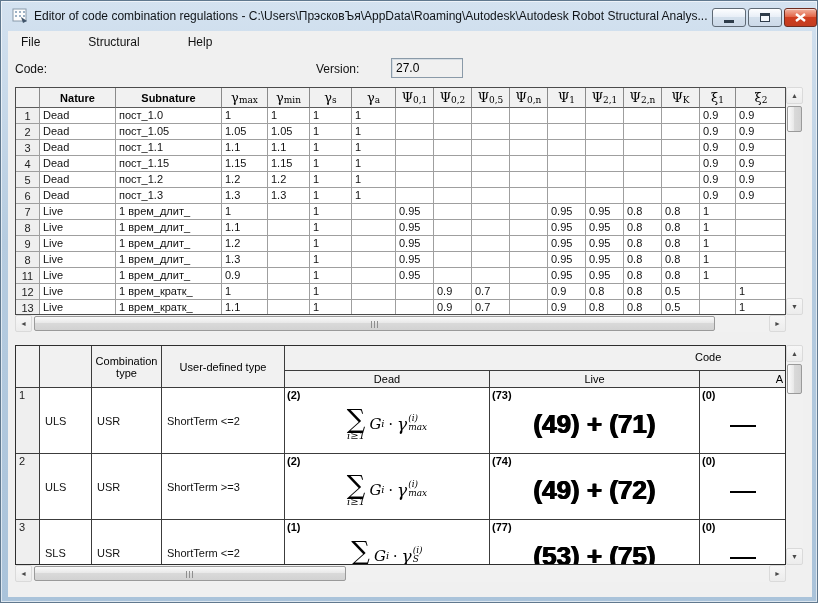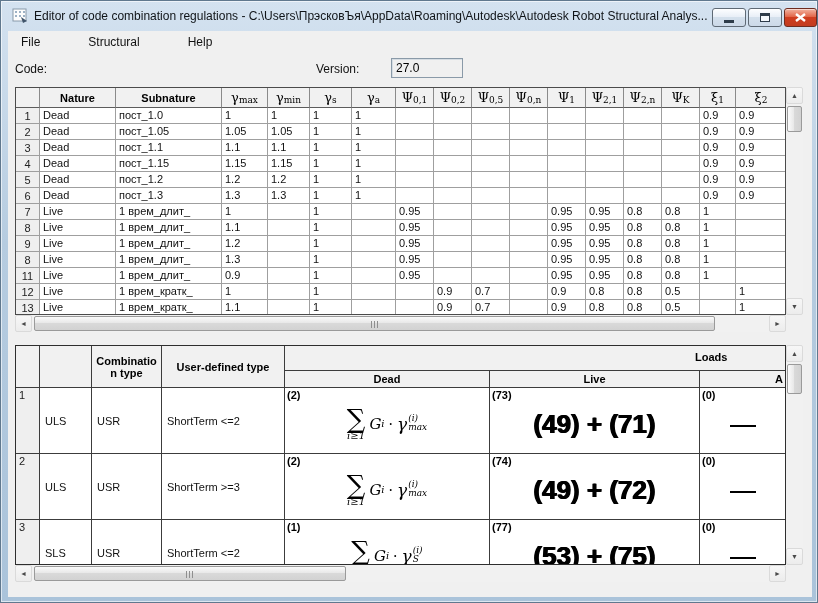--- a/index.html
+++ b/index.html
@@ -45,21 +45,21 @@
   
   .h1{ background:#f1f1f1; font-weight:bold; font-size:11px; display:flex;
        align-items:center; justify-content:center; border-bottom:1px solid #5c5c5c; border-right:1px solid #8a8a8a;}
   .gsym{ font-family:"DejaVu Serif",serif; font-size:13px; font-weight:normal; }
   .gsub{ font-family:"DejaVu Serif",serif; font-size:9px; font-weight:normal; margin-top:4px; }
   .rn1{ background:#efefef; font-size:11px; display:flex; align-items:center; justify-content:center; color:#222; }
   .dc1{ background:#fff; font-size:11px; color:#111; padding:1px 0 0 3px; white-space:nowrap; }
 
   
   .grid2 .cell{ border-right:1px solid #3c3c3c; border-bottom:1px solid #3c3c3c; }
-  .h2{ background:#f1f1f1; font-weight:bold; font-size:11px; display:flex;
+  .h2{ background:#f1f1f1; font-weight:normal; font-size:11px; display:flex;
        align-items:center; justify-content:center; text-align:center; }
   .h2.brk{ word-break:break-all; line-height:12px; padding:0 2px; }
   .h2.loads{ position:relative; }
   .h2 .loads-lbl{ position:absolute; left:410px; top:5px; }
   .h2.acol{ justify-content:flex-end; padding-right:3px; }
   .rn2{ background:#efefef; font-size:11px; padding:1px 0 0 3px; color:#222; }
   .tc2{ background:#fff; font-size:11px; color:#111; display:flex; align-items:center; padding-left:5px; }
   .fcell{ background:#fff; position:relative; display:flex; align-items:center; justify-content:center; }
   .clabel{ position:absolute; left:2px; top:1px; font-size:11px; font-weight:bold; color:#000; }
   .bigexpr{ font-size:26px; font-weight:bold; color:#000; margin-top:8px; letter-spacing:0;
@@ -438,21 +438,21 @@
       <div class="corner" style="left:771px; top:228px; width:17px; height:17px;"></div>
     </div>
 
     <div class="twrap" style="left:7px; top:314px; width:788px; height:237px;">
       <div class="grid grid2" id="grid2" style="width: 771px; height: 220px; border-color: rgb(46, 46, 46); grid-template-columns: 24px 52px 70px 123px 205px 210px 87px; grid-template-rows: 25px 17px 66px 66px 66px;">
           <div class="cell h2" style="grid-area: 1 / 1 / 3 / 2;"></div>
           <div class="cell h2" style="grid-area: 1 / 2 / 3 / 3;"></div>
           <div class="cell h2 brk" style="grid-area: 1 / 3 / 3 / 4;">Combination type</div>
           <div class="cell h2" style="grid-area: 1 / 4 / 3 / 5;">User-defined type</div>
           <div class="cell h2 loads" style="grid-area: 1 / 5 / 2 / 8;">
-            <span class="loads-lbl">Loads</span>
+            <span class="loads-lbl">Code</span>
           </div>
           <div class="cell h2" style="grid-area: 2 / 5 / 3 / 6;">Dead</div>
           <div class="cell h2" style="grid-area: 2 / 6 / 3 / 7;">Live</div>
           <div class="cell h2 acol" style="grid-area: 2 / 7 / 3 / 8;">A</div>
           <div class="cell rn2">1</div>
           <div class="cell tc2">ULS</div>
           <div class="cell tc2">USR</div>
           <div class="cell tc2">ShortTerm &lt;=2</div>
           <div class="cell fcell">
             <span class="clabel">(2)</span>

